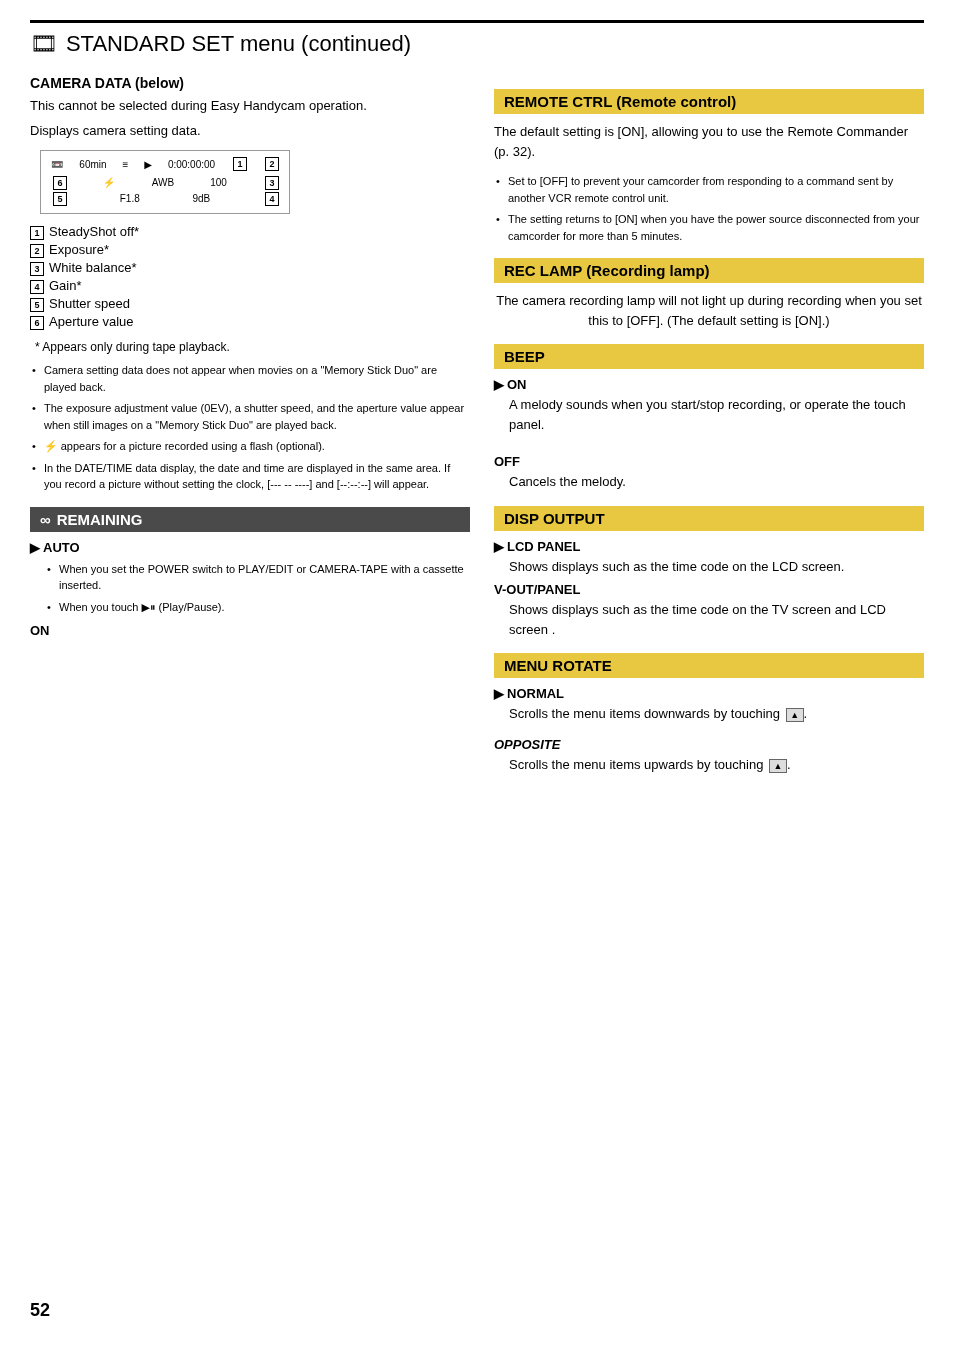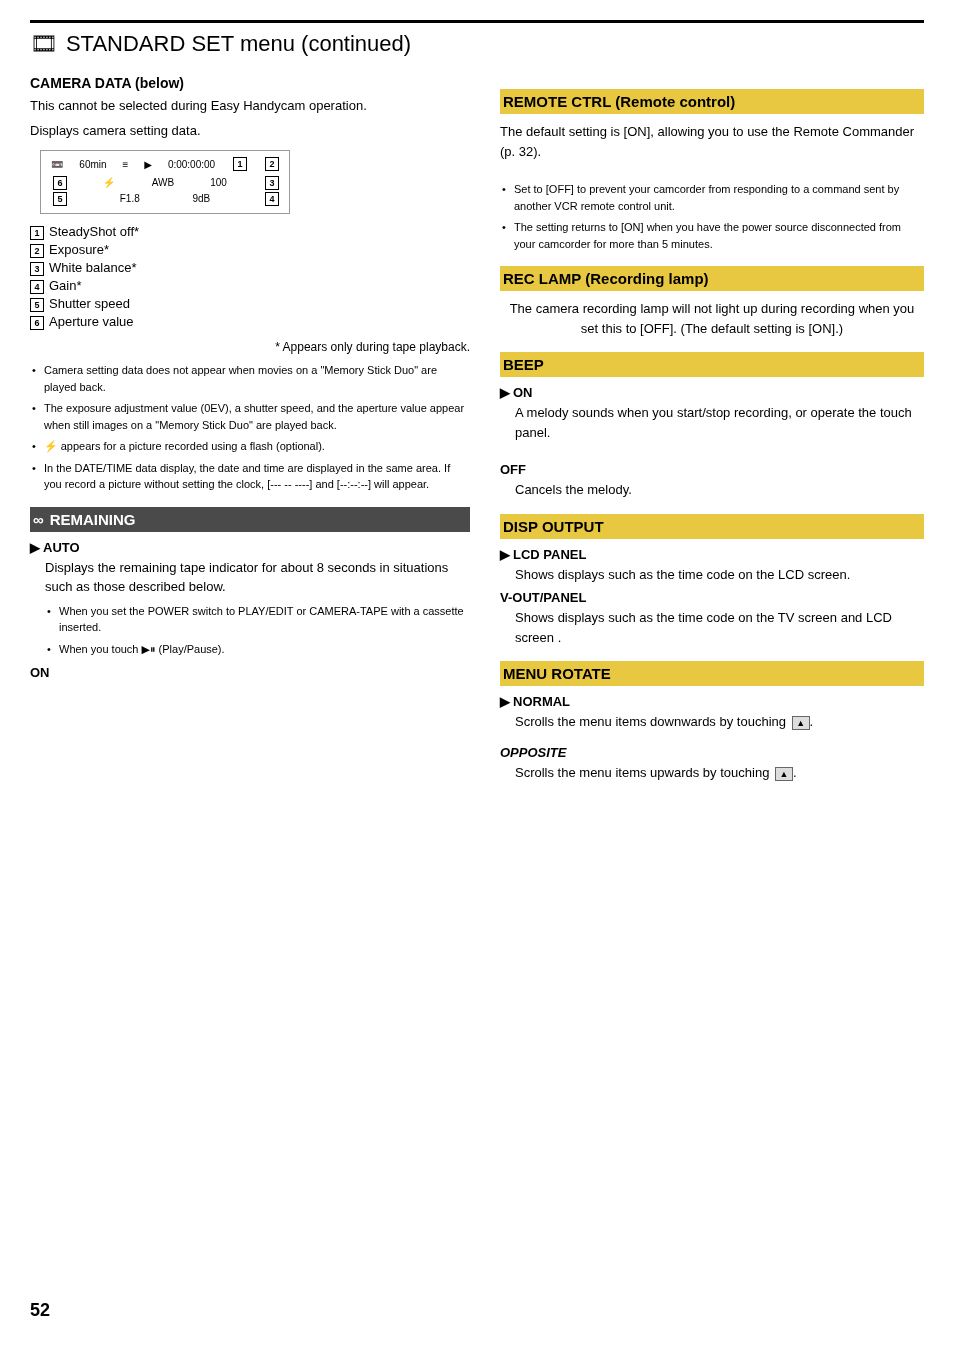--- a/index.html
+++ b/index.html
@@ -35,21 +35,21 @@
     .header-icon {
       font-size: 22px;
       margin-right: 8px;
     }
     .header-title {
       font-size: 22px;
       font-weight: normal;
     }
     .two-col {
       display: flex;
-      gap: 30px;
+      gap: 24px;
     }
     .left-col {
       width: 440px;
       flex-shrink: 0;
     }
     .right-col {
       flex: 1;
     }
     .section-title-bold {
       font-size: 14px;
@@ -90,42 +90,41 @@
       line-height: 13px;
       font-size: 9px;
       font-weight: bold;
       margin-right: 5px;
       flex-shrink: 0;
     }
     .footnote {
       font-size: 12px;
       margin-left: 5px;
       margin-bottom: 4px;
-      text-align: right;
     }
     .bullet-list {
       list-style: none;
       margin: 6px 0;
     }
     .bullet-list li {
       padding-left: 14px;
       position: relative;
       margin-bottom: 5px;
       line-height: 1.5;
       font-size: 11px;
     }
     .bullet-list li::before {
       content: '•';
       position: absolute;
       left: 2px;
     }
     .section-bar {
       background: #4a4a4a;
       color: #fff;
-      padding: 4px 3px;
+      padding: 4px 10px;
       font-size: 15px;
       font-weight: bold;
       margin: 14px 0 8px 0;
       display: flex;
       align-items: center;
       gap: 6px;
     }
     .section-bar.yellow {
       background: #e8c840;
       color: #000;
@@ -261,40 +260,39 @@
 
       <div>
         <div class="section-bar">
           <span>∞</span>
           <span>REMAINING</span>
         </div>
         <div class="subsection-title">
           <span class="arrow-right">▶</span>
           <span>AUTO</span>
         </div>
-        <p class="indent">Displays the remaining tape indicator for about 8 seconds in situations such as those described below.</p>
         <ul class="bullet-list" style="margin-left:15px;">
           <li>When you set the POWER switch to PLAY/EDIT or CAMERA-TAPE with a cassette inserted.</li>
           <li>When you touch ▶⏸ (Play/Pause).</li>
         </ul>
 
         <div class="subsection-title" style="margin-top:8px;">
           <span>ON</span>
         </div>
       </div>
 
     </div>
 
     <div class="right-col">
 
       <div>
         <div class="section-bar yellow">
           <span>REMOTE CTRL (Remote control)</span>
         </div>
-        <p style="margin-bottom:20px;">The default setting is [ON], allowing you to use the Remote Commander (p. 32).</p>
+        <p style="margin-bottom:12px;">The default setting is [ON], allowing you to use the Remote Commander (p. 32).</p>
         <ul class="bullet-list">
           <li>Set to [OFF] to prevent your camcorder from responding to a command sent by another VCR remote control unit.</li>
           <li>The setting returns to [ON] when you have the power source disconnected from your camcorder for more than 5 minutes.</li>
         </ul>
       </div>
 
       <div>
         <div class="section-bar yellow">
           <span>REC LAMP (Recording lamp)</span>
         </div>

